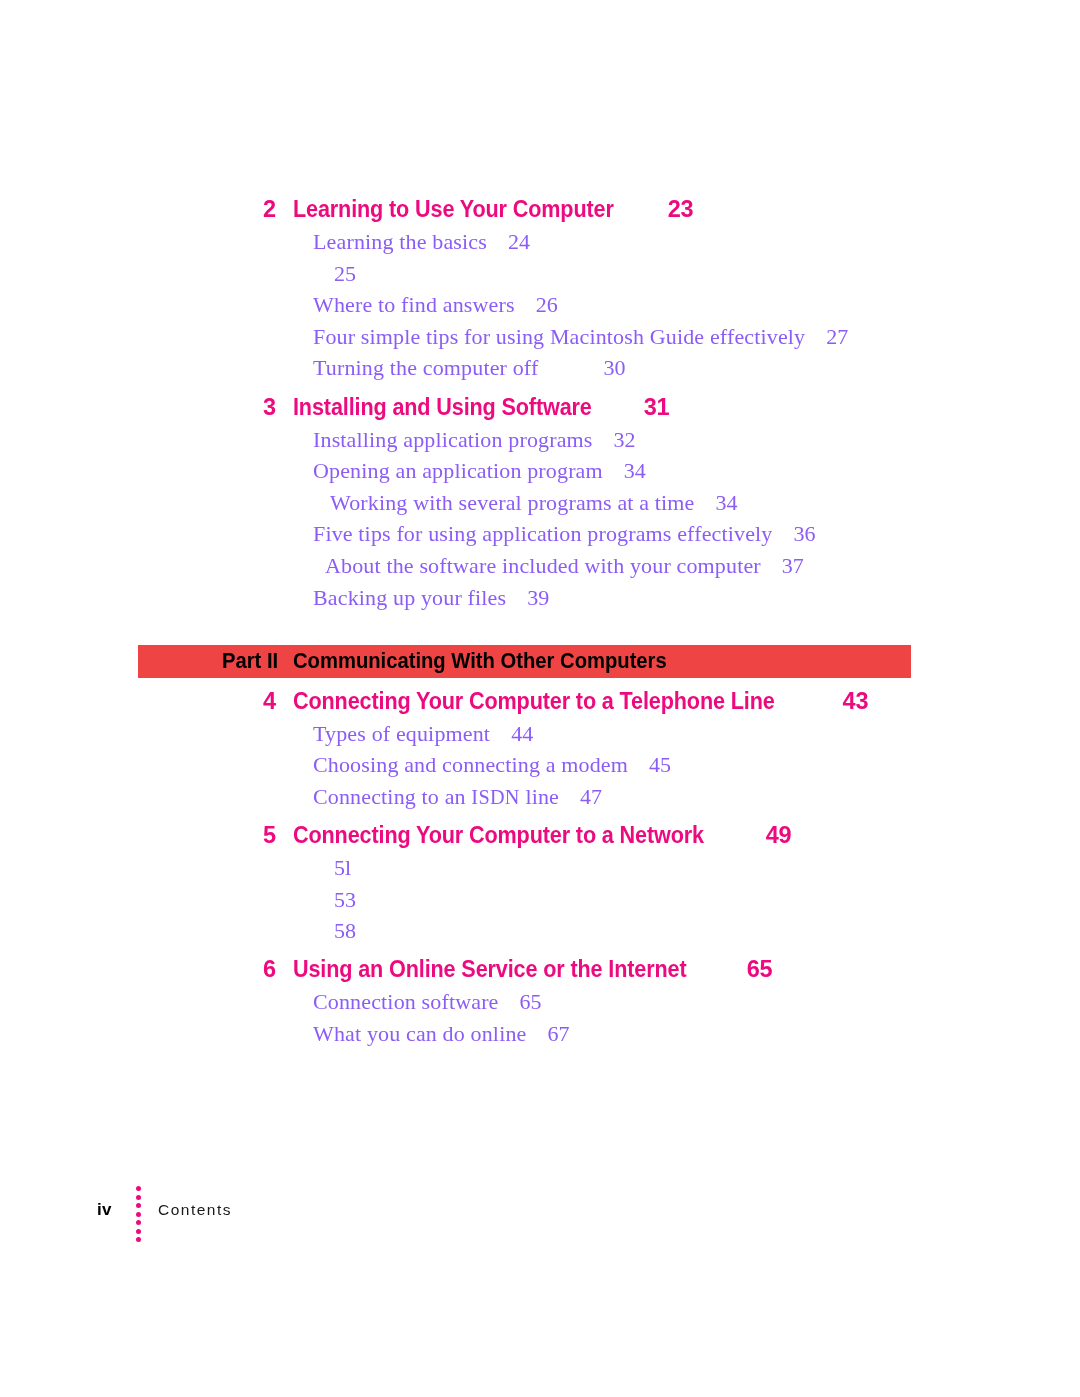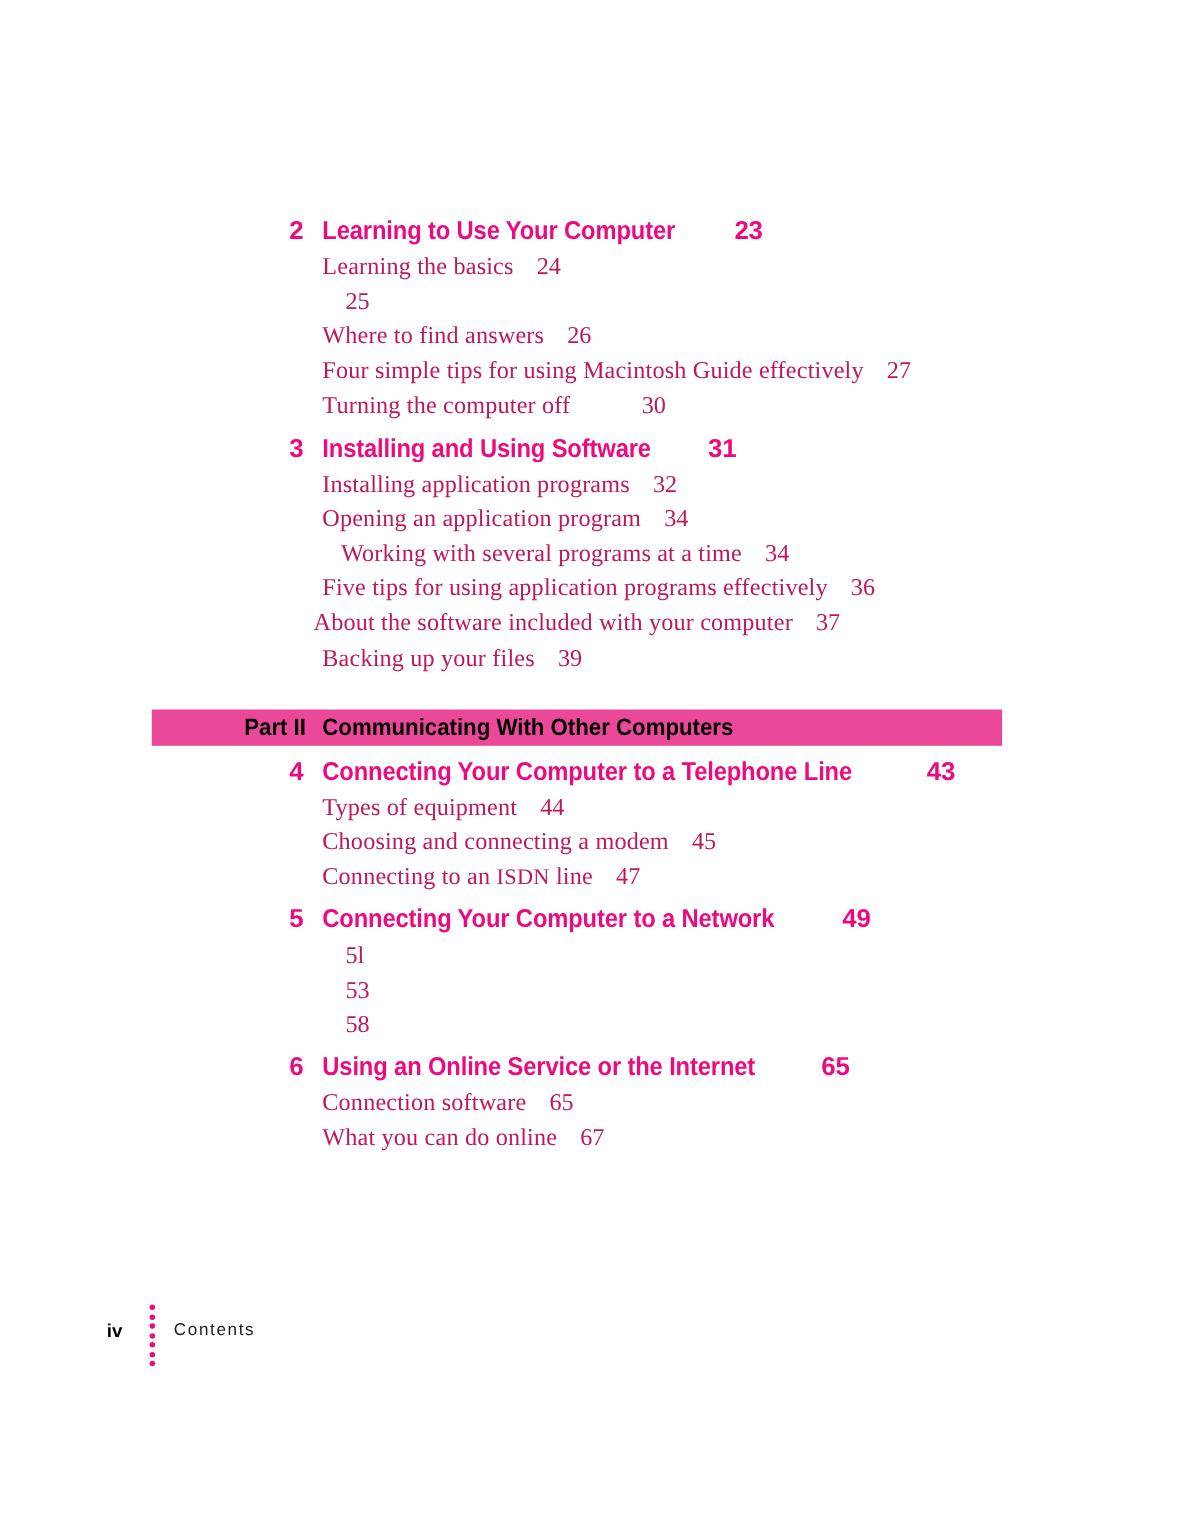--- a/index.html
+++ b/index.html
@@ -52,40 +52,41 @@
   }
   .chapter-head .ch-page {
     margin-left: 26px;
     text-align: center;
   }
 
   
   .sub-entry {
     font-family: "Liberation Serif", "DejaVu Serif", serif;
     font-size: 22px;
-    color: #be185d;
+    color: #8b5cf6;
     white-space: nowrap;
     display: flex;
     align-items: baseline;
+    margin-left: 20px;
   }
   .sub-entry .se-text {
     letter-spacing: 0.15px;
   }
   .sub-entry .se-page {
     margin-left: 21px;
   }
   .smallcaps {
     font-size: 0.92em;
     letter-spacing: 0.3px;
   }
 
   
   .part-banner {
     position: relative;
-    background: #ec4899;
+    background: #ef4444;
     height: 33px;
     display: flex;
     align-items: center;
     font-family: "Liberation Sans Narrow", "Liberation Sans", "DejaVu Sans", sans-serif;
     font-weight: bold;
     font-size: 21.5px;
     color: #000000;
     white-space: nowrap;
   }
   .part-banner .part-label {
@@ -191,21 +192,21 @@
         <span class="se-page">34</span>
       </div>
       <div class="sub-entry" style="position: absolute; left: 310px; top: 489.7px;">
         <span class="se-text">Working with several programs at a time</span>
         <span class="se-page">34</span>
       </div>
       <div class="sub-entry" style="position: absolute; left: 293px; top: 521.3px; align-items: flex-end;">
         <span class="se-text">Five tips for using application programs effectively</span>
         <span class="se-page">36</span>
       </div>
-      <div class="sub-entry" style="position: absolute; left: 285px; top: 552.9px;">
+      <div class="sub-entry" style="position: absolute; left: 305px; top: 552.9px;">
         <span class="se-text">About the software included with your computer</span>
         <span class="se-page">37</span>
       </div>
       <div class="sub-entry" style="position: absolute; left: 293px; top: 584.5px;">
         <span class="se-text">Backing up your files</span>
         <span class="se-page">39</span>
       </div>
       <div class="part-banner" style="position: absolute; left: 138px; top: 644.6px; width: 773px;">
         <span class="part-label">Part II</span>
         <span class="part-title">Communicating With Other Computers</span>

